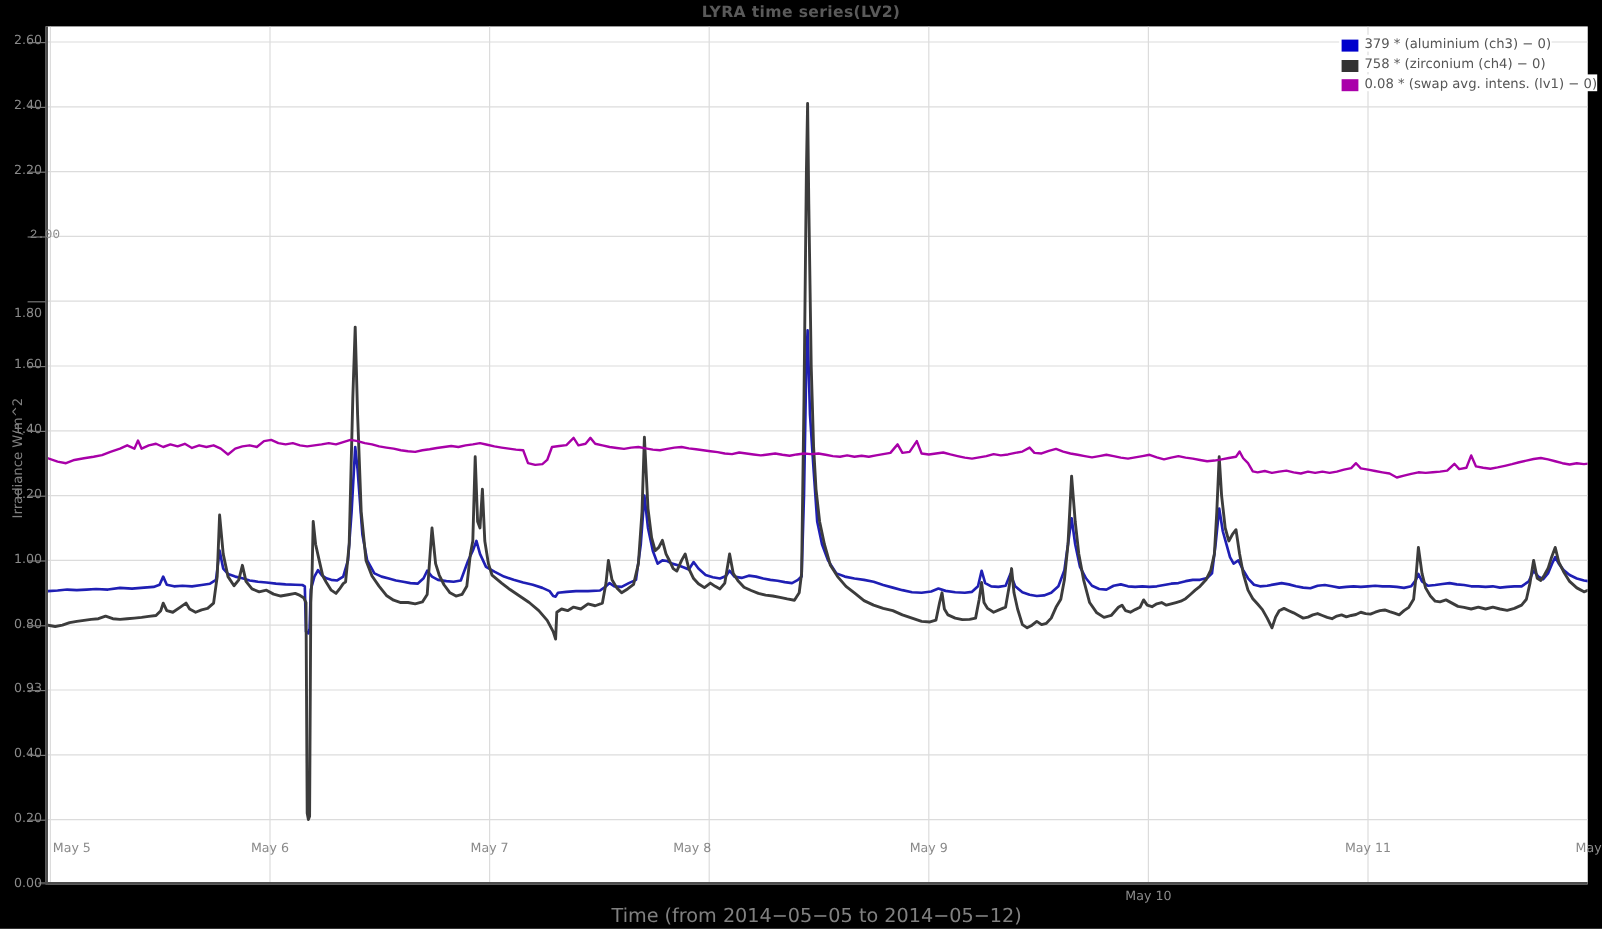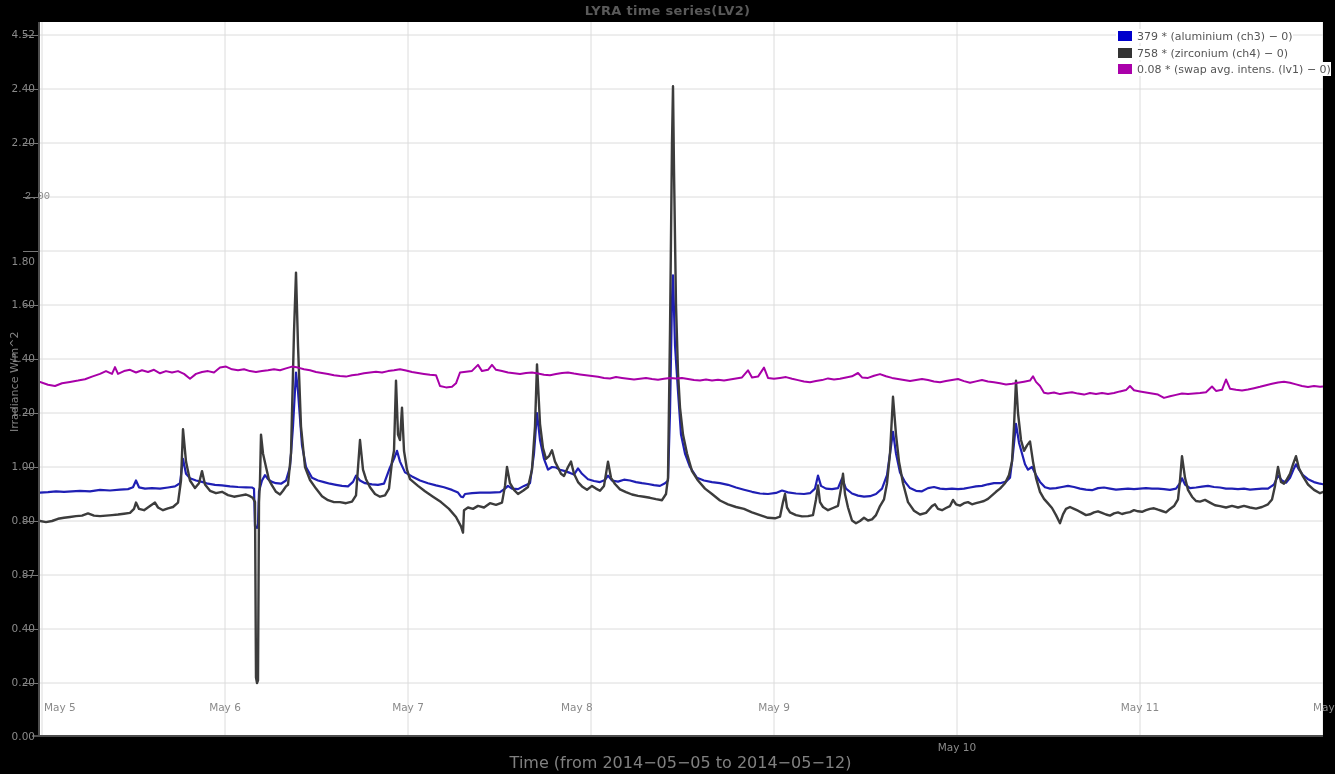--- a/index.html
+++ b/index.html
@@ -12,21 +12,21 @@
   .plot svg{position:absolute;left:0;top:0;}
   .spine-stub{position:absolute;left:32px;top:735px;width:8px;height:2px;background:#4d4d4d;}
   .ytick-label{position:absolute;width:34px;text-align:right;color:#8a8a8a;font-size:10.5px;}
   .ytick-mark{position:absolute;width:15px;height:1px;background:#777;}
   .xtick-label{position:absolute;top:701px;color:#8a8a8a;font-size:10.5px;white-space:nowrap;}
   .y-title{position:absolute;left:8px;top:432px;color:#808080;font-size:11px;white-space:nowrap;
        transform:rotate(-90deg);transform-origin:left top;}
   .x-title{position:absolute;left:38px;top:753px;width:1285px;text-align:center;
        color:#808080;font-size:16px;}
   .legend-row{position:absolute;left:1116px;height:14px;background:#fff;display:flex;
-       align-items:center;gap:5px;padding-left:2px;}
+       align-items:flex-end;gap:5px;padding-left:2px;}
   .legend-swatch{width:14px;height:10px;display:inline-block;flex:0 0 auto;}
   .legend-label{color:#555;font-size:11px;white-space:nowrap;}
 </style>
 </head>
 <body>
 
 <div class="page-title">LYRA time series(LV2)</div>
 
 <div class="plot">
   <svg width="1283" height="713" viewBox="0 0 1283 713" xmlns="http://www.w3.org/2000/svg">
@@ -58,41 +58,41 @@
 </div>
 
 <div class="spine-stub"></div>
 
 <div>
     <div class="ytick-label" style="left: 1px; top: 730px;">0.00</div>
     <div class="ytick-label" style="left: 1px; top: 676px;">0.20</div>
     <div class="ytick-mark" style="left: 23px; top: 683px;"></div>
     <div class="ytick-label" style="left: 1px; top: 622px;">0.40</div>
     <div class="ytick-mark" style="left: 23px; top: 629px;"></div>
-    <div class="ytick-label" style="left: 1px; top: 568px;">0.87</div>
+    <div class="ytick-label" style="left: 1px; top: 568px;">0.93</div>
     <div class="ytick-mark" style="left: 23px; top: 575px;"></div>
     <div class="ytick-label" style="left: 1px; top: 514px;">0.80</div>
     <div class="ytick-mark" style="left: 23px; top: 521px;"></div>
     <div class="ytick-label" style="left: 1px; top: 460px;">1.00</div>
     <div class="ytick-mark" style="left: 23px; top: 467px;"></div>
     <div class="ytick-label" style="left: 1px; top: 406px;">1.20</div>
     <div class="ytick-mark" style="left: 23px; top: 413px;"></div>
     <div class="ytick-label" style="left: 1px; top: 352px;">1.40</div>
     <div class="ytick-mark" style="left: 23px; top: 359px;"></div>
     <div class="ytick-label" style="left: 1px; top: 298px;">1.60</div>
     <div class="ytick-mark" style="left: 23px; top: 305px;"></div>
     <div class="ytick-label" style="left: 1px; top: 244px; margin-top: 11px;">1.80</div>
     <div class="ytick-mark" style="left: 23px; top: 251px;"></div>
     <div class="ytick-label" style="left: 16px; top: 190px; font-family: Liberation Mono, monospace;">2.00</div>
     <div class="ytick-mark" style="left: 23px; top: 197px;"></div>
     <div class="ytick-label" style="left: 1px; top: 136px;">2.20</div>
     <div class="ytick-mark" style="left: 23px; top: 143px;"></div>
     <div class="ytick-label" style="left: 1px; top: 82px;">2.40</div>
     <div class="ytick-mark" style="left: 23px; top: 89px;"></div>
-    <div class="ytick-label" style="left: 1px; top: 28px;">4.52</div>
+    <div class="ytick-label" style="left: 1px; top: 28px;">2.60</div>
     <div class="ytick-mark" style="left: 23px; top: 35px;"></div>
   </div>
 <div>
     <div class="xtick-label" style="left: 44px;">May 5</div>
     <div class="xtick-label" style="left: 195px; width: 60px; text-align: center;">May 6</div>
     <div class="xtick-label" style="left: 378px; width: 60px; text-align: center;">May 7</div>
     <div class="xtick-label" style="left: 561px; width: 60px; text-align: left;">May 8</div>
     <div class="xtick-label" style="left: 744px; width: 60px; text-align: center;">May 9</div>
     <div class="xtick-label" style="left: 927px; width: 60px; text-align: center; margin-top: 40px;">May 10</div>
     <div class="xtick-label" style="left: 1110px; width: 60px; text-align: center;">May 11</div>

